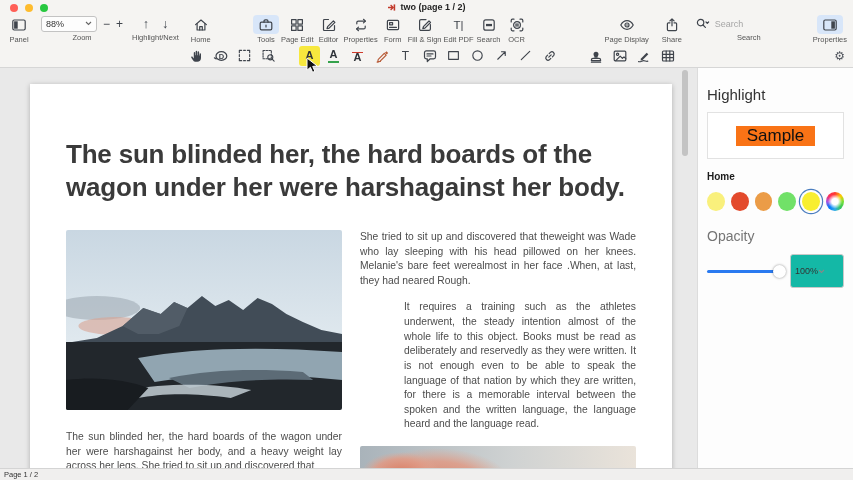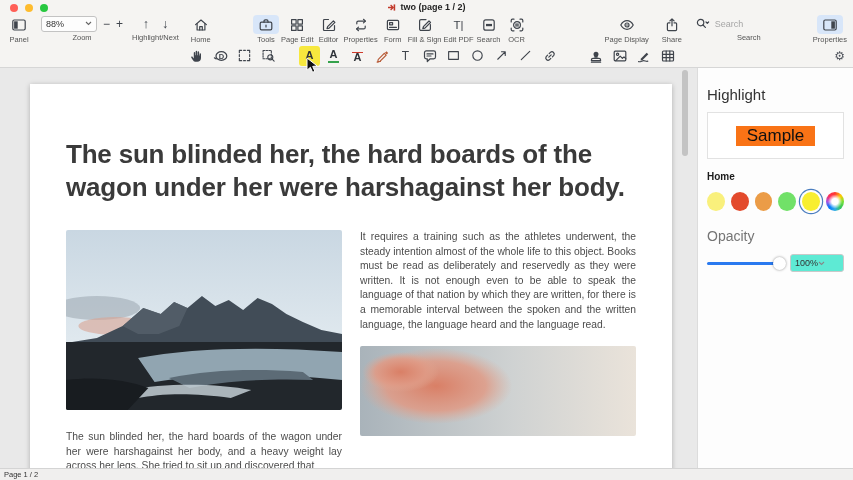--- a/index.html
+++ b/index.html
@@ -63,21 +63,21 @@
   .swatch{width:19px;height:19px;border-radius:50%;cursor:default;}
   .swatch.selected{box-shadow:0 0 0 2px #fdfdfd,0 0 0 3.2px #4a7dbf;}
   .wheel{width:19px;height:19px;border-radius:50%;background:
      radial-gradient(circle at 50% 50%, #ffffff 0 24%, rgba(255,255,255,0) 55%),
      conic-gradient(#ff3b30,#ffcc00,#7ce038,#34c759,#32ade6,#007aff,#af52de,#ff2d55,#ff3b30);}
   .op-lbl{color:#757575;font-size:14px;margin-top:17px;}
   .op-row{display:flex;align-items:center;margin-top:10px;gap:7px;}
   .slider{position:relative;flex:1;height:13px;}
   .track{position:absolute;top:5px;left:0;right:0;height:3px;background:#2a7af0;border-radius:2px;}
   .thumb{position:absolute;right:-3px;top:0;width:13px;height:13px;background:#fff;border-radius:50%;box-shadow:0 0 2.5px rgba(0,0,0,.45);}
-  .pct-box{width:44px;height:16px;border:1px solid #c9c9c9;border-radius:3px;background:#5eead4;display:flex;align-items:center;justify-content:flex-start;padding:0 4px;font-size:9px;color:#333;flex:none;box-sizing:content-box;}
+  .pct-box{width:44px;height:16px;border:1px solid #c9c9c9;border-radius:3px;background:#14b8a6;display:flex;align-items:center;justify-content:flex-start;padding:8px 4px;font-size:9px;color:#333;flex:none;box-sizing:content-box;}
   
   .statusbar{height:11px;background:#f0efee;border-top:1px solid #d4d4d4;font-size:7.5px;color:#333;display:flex;align-items:center;padding-left:4px;flex:none;}
   .cursor{position:absolute;left:306px;top:57px;z-index:60;}
 </style>
 </head>
 <body>
 
 <div class="app">
 
   <div class="titlebar">
@@ -405,20 +405,21 @@
               <path d="M55 96 75 78 92 84 105 72 118 78 110 96 90 104 70 104 Z" fill="#59646e" opacity=".7"></path>
               <rect x="0" y="112" width="268" height="68" fill="#22272c"></rect>
               <path d="M70 128 C120 118 190 116 268 122 V150 C200 142 130 144 86 152 Z" fill="#91a5b1"></path>
               <path d="M100 148 C140 140 180 138 230 142 L240 150 C190 148 150 152 120 158 Z" fill="#5c6b76"></path>
               <path d="M60 160 C100 152 150 154 180 160 L160 168 C120 162 90 164 70 168 Z" fill="#cdd8de" opacity=".8"></path>
               <path d="M0 150 C30 146 60 150 80 158 L60 180 H0 Z" fill="#181c20"></path>
             </svg>
             <p>The sun blinded her, the hard boards of the wagon under her were harshagainst her body, and a heavy weight lay across her legs. She tried to sit up and discovered that</p>
           </div>
           <div class="col col-right">
+            <p>She tried to sit up and discovered that theweight was Wade who lay sleeping with his head pillowed on her knees. Melanie's bare feet werealmost in her face .When, at last, they had neared Rough.</p>
             <p>It requires a training such as the athletes underwent, the steady intention almost of the whole life to this object. Books must be read as deliberately and reservedly as they were written. It is not enough even to be able to speak the language of that nation by which they are written, for there is a memorable interval between the spoken and the written language, the language heard and the language read.</p>
             <svg class="photo" width="272" height="90" viewBox="0 0 272 90" preserveAspectRatio="none" style="margin-top:14px;">
               <defs>
                 <linearGradient id="csky" x1="0" y1="0" x2="1" y2="0">
                   <stop offset="0" stop-color="#a9b3ba"></stop>
                     <stop offset=".55" stop-color="#cfd2d2"></stop>
                     <stop offset="1" stop-color="#eae3da"></stop>
                 </linearGradient>
                 <radialGradient id="pink" cx=".5" cy=".5" r=".5">
                   <stop offset="0" stop-color="#d97f66"></stop>

